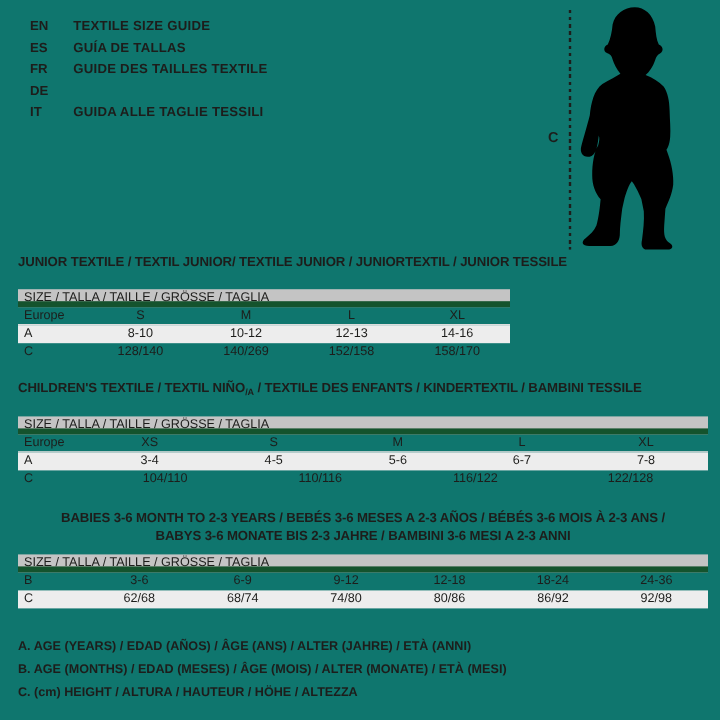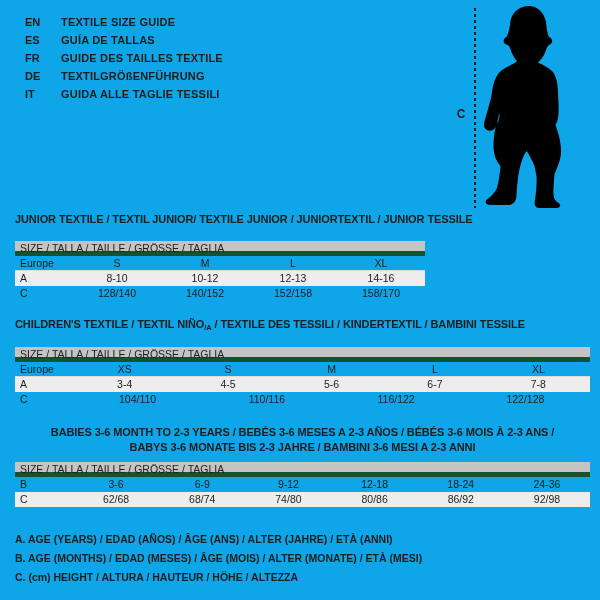--- a/index.html
+++ b/index.html
@@ -1,16 +1,16 @@
 <!DOCTYPE html>
 <html><head>
 <meta charset="utf-8">
 <style>
   html,body{margin:0;padding:0;background:#fff;}
-  .page{position:relative;width:600px;height:600px;background:#0ea5e9;
+  .page{position:relative;width:600px;height:600px;background:#0f766e;
         font-family:"Liberation Sans",sans-serif;color:#1d1d1b;overflow:hidden;}
 
   
   .lang-block{position:absolute;left:25px;top:13px;}
   .lang-row{display:flex;height:18px;line-height:18px;}
   .lang-code{width:36px;font-weight:bold;font-size:11px;}
   .lang-title{font-weight:bold;font-size:11px;letter-spacing:.2px;white-space:nowrap;}
 
   
   .dash-line{position:absolute;left:474px;top:8px;width:2px;height:200px;
@@ -57,21 +57,20 @@
     <div class="lang-row">
       <span class="lang-code">ES</span>
       <span class="lang-title">GUÍA DE TALLAS</span>
     </div>
     <div class="lang-row">
       <span class="lang-code">FR</span>
       <span class="lang-title">GUIDE DES TAILLES TEXTILE</span>
     </div>
     <div class="lang-row">
       <span class="lang-code">DE</span>
-      <span class="lang-title">TEXTILGRÖßENFÜHRUNG</span>
     </div>
     <div class="lang-row">
       <span class="lang-code">IT</span>
       <span class="lang-title">GUIDA ALLE TAGLIE TESSILI</span>
     </div>
   </div>
 
   <div class="dash-line"></div>
   <span class="fig-label">C</span>
   <svg class="baby" width="95" height="205" viewBox="0 0 95 205" xmlns="http://www.w3.org/2000/svg">
@@ -134,28 +133,28 @@
     <div class="t-row alt">
       <span class="t-label">A</span>
       <span class="t-cell">8-10</span>
       <span class="t-cell">10-12</span>
       <span class="t-cell">12-13</span>
       <span class="t-cell">14-16</span>
     </div>
     <div class="t-row">
       <span class="t-label">C</span>
       <span class="t-cell">128/140</span>
-      <span class="t-cell">140/152</span>
+      <span class="t-cell">140/269</span>
       <span class="t-cell">152/158</span>
       <span class="t-cell">158/170</span>
     </div>
   </div>
 
   <div class="sec-title" id="title2">
-    <span>CHILDREN'S TEXTILE / TEXTIL NIÑO</span><span class="sub">/A</span><span> / TEXTILE DES TESSILI / KINDERTEXTIL / BAMBINI TESSILE</span>
+    <span>CHILDREN'S TEXTILE / TEXTIL NIÑO</span><span class="sub">/A</span><span> / TEXTILE DES ENFANTS / KINDERTEXTIL / BAMBINI TESSILE</span>
   </div>
   <div class="table" id="table2">
     <div class="t-bar">SIZE / TALLA / TAILLE / GRÖSSE / TAGLIA</div>
     <div class="t-row divider">
       <span class="t-label">Europe</span>
       <span class="t-cell">XS</span>
       <span class="t-cell">S</span>
       <span class="t-cell">M</span>
       <span class="t-cell">L</span>
       <span class="t-cell">XL</span>

